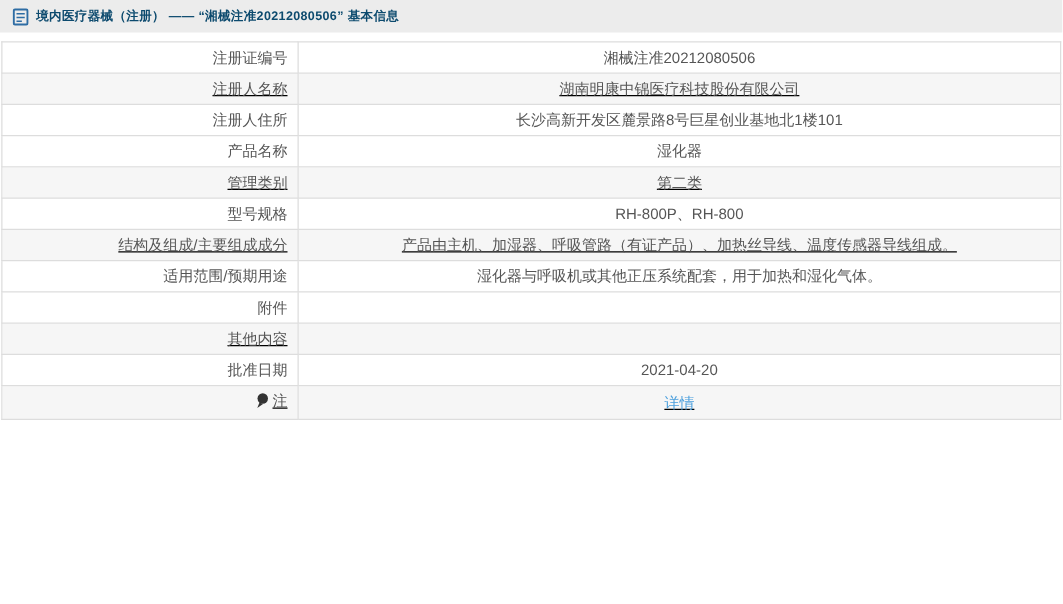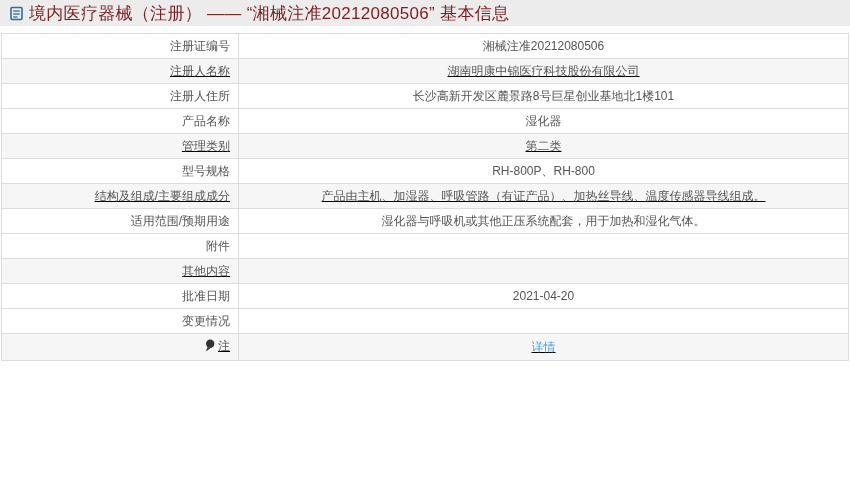--- a/index.html
+++ b/index.html
@@ -19,23 +19,23 @@
     padding: 0 10px;
     gap: 6px;
     box-sizing: border-box;
   }
   .doc-icon {
     display: inline-flex;
     align-items: center;
     flex: 0 0 auto;
   }
   .page-title {
-    color: #7f1d1d;
-    font-size: 17px;
-    font-weight: normal;
+    color: #0c4a6e;
+    font-size: 10px;
+    font-weight: bold;
     letter-spacing: 0.3px;
     white-space: nowrap;
   }
   table.info-table {
     border-collapse: collapse;
     width: 848px;
     margin: 7px 1px 0 1px;
     table-layout: fixed;
   }
   table.info-table td {
@@ -129,24 +129,20 @@
       <td class="cell-value"></td>
     </tr>
     <tr class="striped">
       <td class="cell-label">其他内容</td>
       <td class="cell-value"></td>
     </tr>
     <tr class="plain">
       <td class="cell-label">批准日期</td>
       <td class="cell-value">2021-04-20</td>
     </tr>
-    <tr class="plain">
-      <td class="cell-label">变更情况</td>
-      <td class="cell-value"></td>
-    </tr>
     <tr class="striped">
       <td class="cell-label">
         <span class="pin-icon">
           <svg width="10" height="13" viewBox="0 0 10 13">
             <circle cx="5.2" cy="4.8" r="4.2" fill="#333333"></circle>
             <path d="M2.6 8 L0.8 12.4 L5.4 9.2 Z" fill="#333333"></path>
           </svg>
         </span><span>注</span>
       </td>
       <td class="cell-value">

